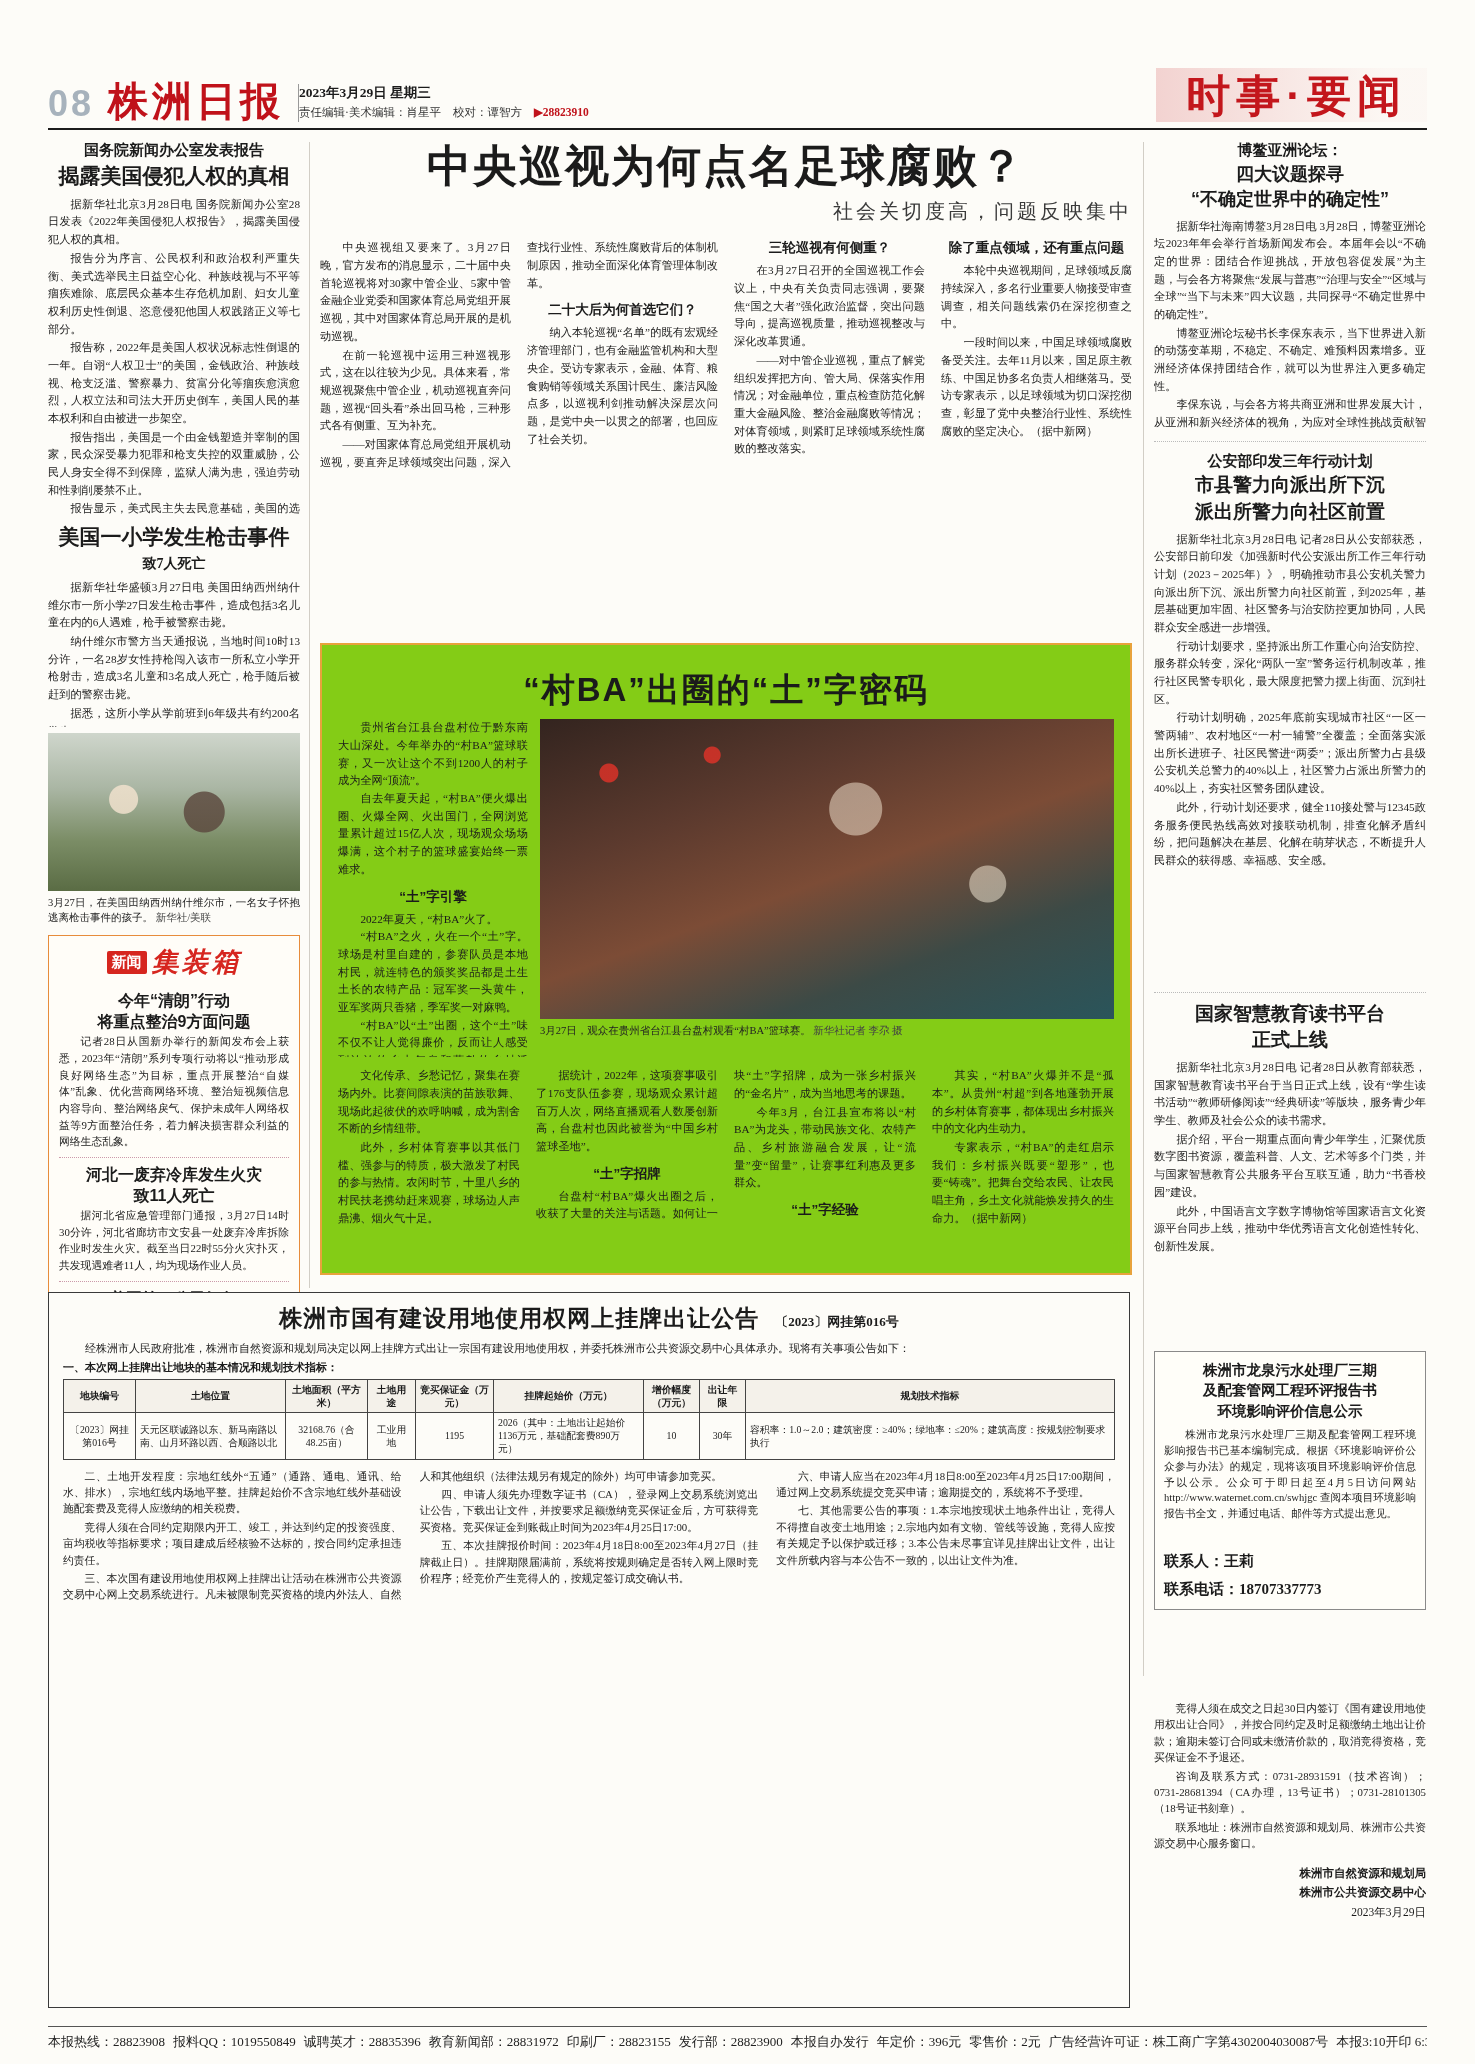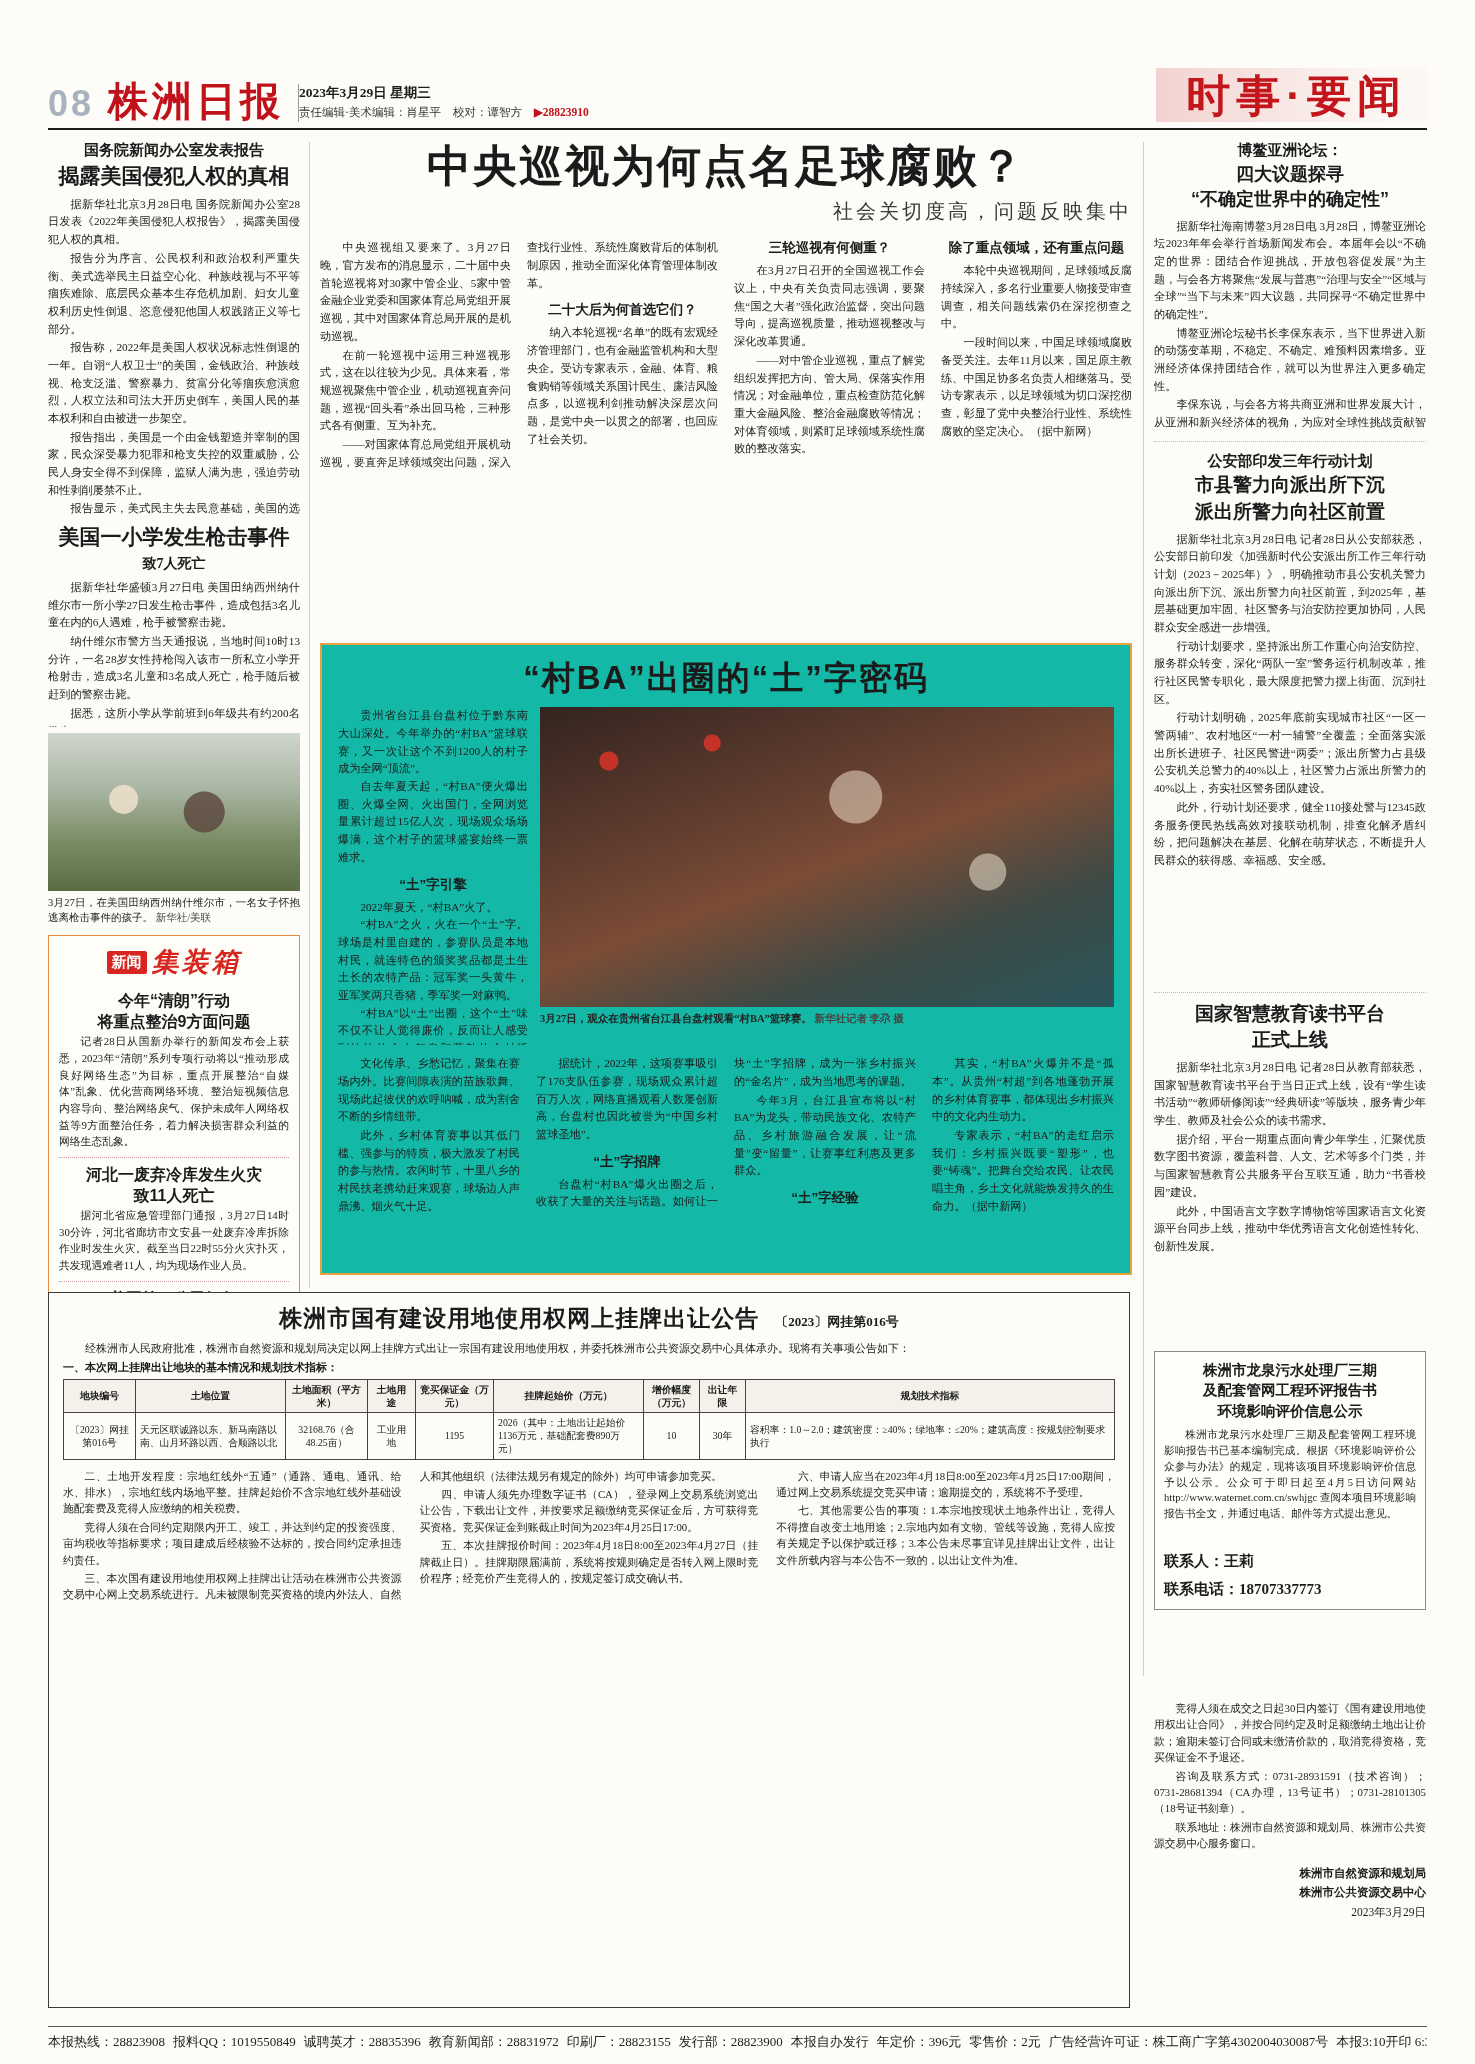--- a/index.html
+++ b/index.html
@@ -71,28 +71,28 @@
   .nb-body p { font-size:10.8px; line-height:1.55; text-align:justify; text-indent:2em; }
 
   
   .colB { position:absolute; left:320px; top:142px; width:812px; }
   .big-hl { font-family:"Liberation Sans",sans-serif; font-weight:bold; font-size:44px;
             text-align:center; letter-spacing:2px; line-height:1.1; }
   .big-sub { font-size:20px; text-align:right; color:#3a3a3a; letter-spacing:3px; margin-top:8px; }
   .cols4 { column-count:4; column-gap:16px; }
   .h388 { height:388px; margin-top:14px; }
 
-  .vba { margin-top:16px; border:2px solid #e8a23c; padding:14px 16px; height:632px;
-         overflow:hidden; background:#14b8a6; }
+  .vba { margin-top:16px; border:2px solid #e8a23c; padding:26px 16px; height:632px;
+         overflow:hidden; background:#84cc16; }
   .vba-hl { font-family:"Liberation Sans",sans-serif; font-weight:bold; font-size:33px;
             text-align:center; letter-spacing:2px; line-height:1.15; margin-bottom:10px; }
   .vba-top { display:flex; gap:12px; height:338px; }
   .vba-lead { width:190px; overflow:hidden; }
   .vba-lead p { font-size:11.2px; line-height:1.58; text-align:justify; text-indent:2em; }
-  .vba-fig { flex:1;font-weight:bold; }
+  .vba-fig { flex:1; }
   .vba-img { width:100%; height:300px;
     background:
       radial-gradient(circle at 12% 18%, rgba(210,50,40,.9) 0 9px, rgba(210,50,40,0) 10px),
       radial-gradient(circle at 30% 12%, rgba(210,50,40,.9) 0 8px, rgba(210,50,40,0) 9px),
       radial-gradient(circle at 55% 30%, rgba(235,220,200,.55) 0 26px, rgba(235,220,200,0) 27px),
       radial-gradient(circle at 78% 55%, rgba(250,240,220,.5) 0 18px, rgba(250,240,220,0) 19px),
       linear-gradient(160deg,#33241f 0%,#5c3a2e 30%,#7c4c36 52%,#3c4a46 75%,#2a555b 100%); }
   .h196 { height:196px; margin-top:10px; }
 
   

